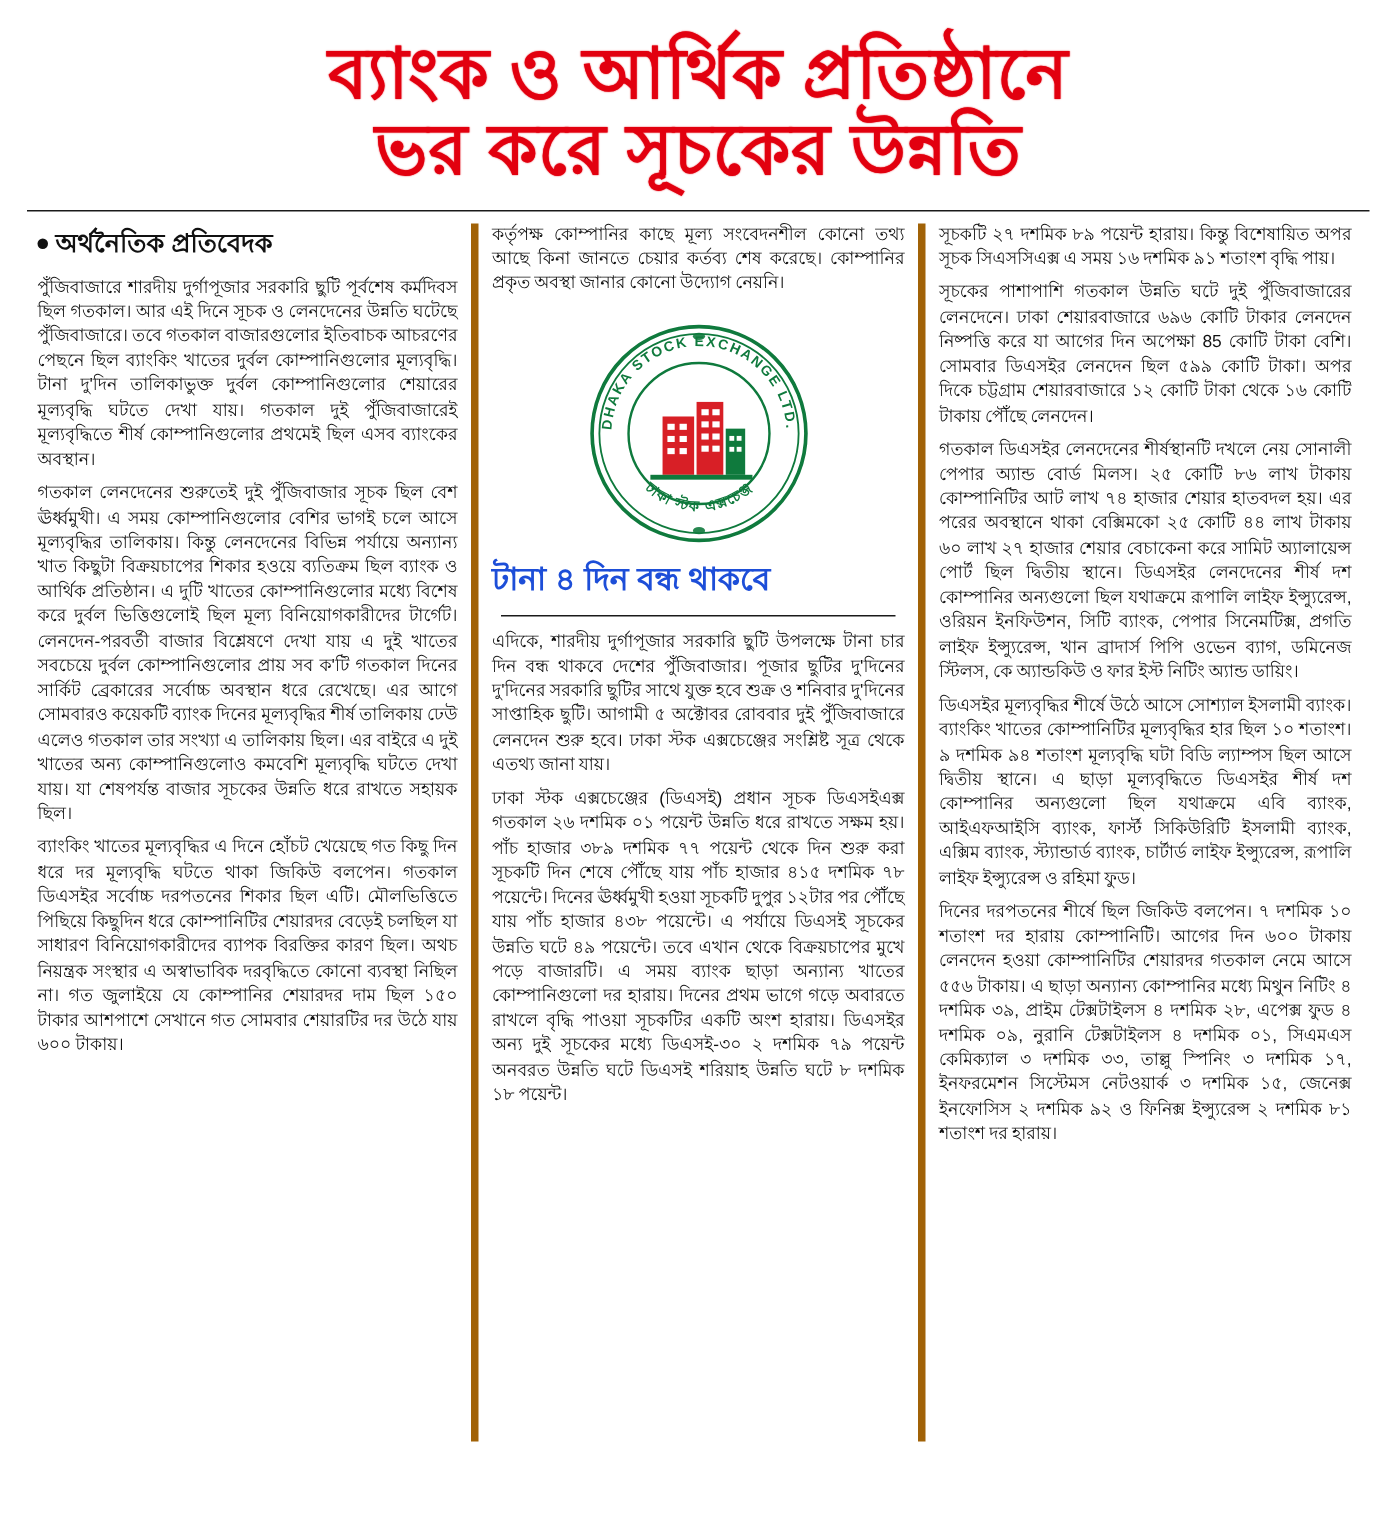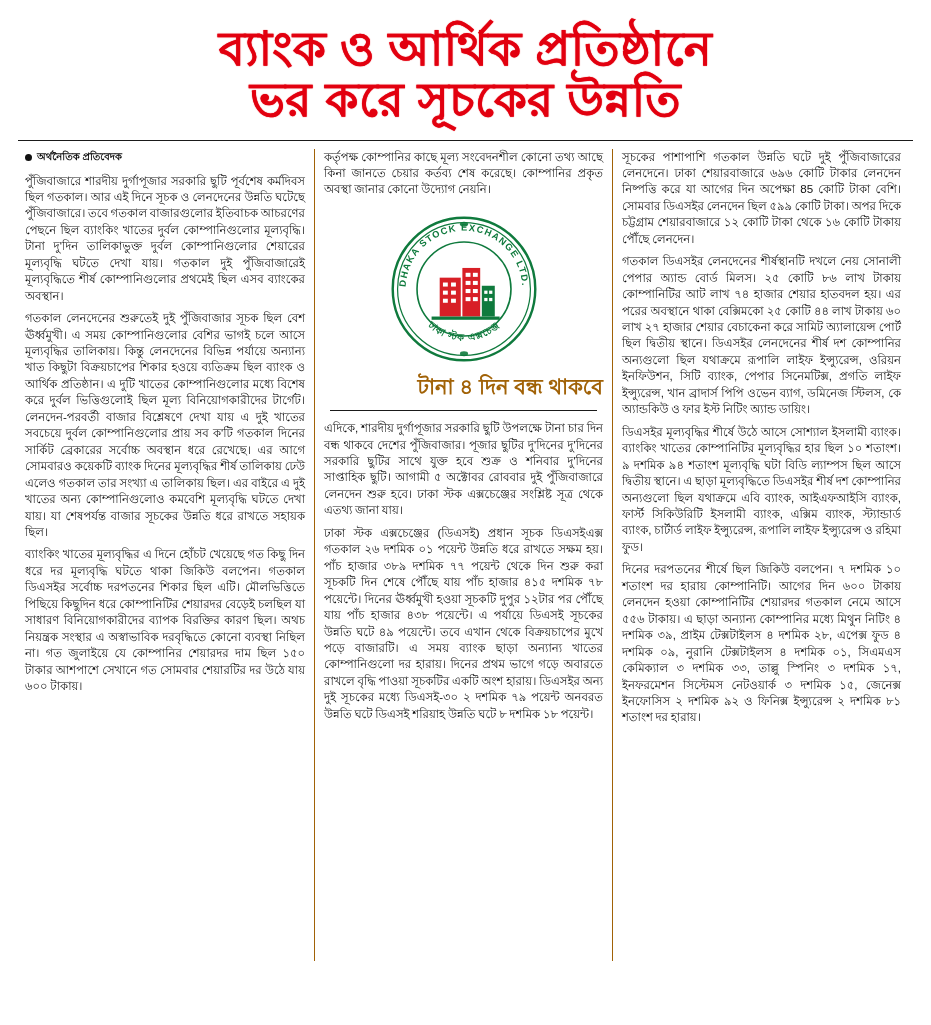--- a/index.html
+++ b/index.html
@@ -39,33 +39,33 @@
     gap:0;
     height:812px;
   }
   .col{
     width:298px;
     box-sizing:border-box;
     padding:0 9px;
     position:relative;
   }
   .col + .col{
-    border-left:1px solid #a16207;
+    border-left:5px solid #a16207;
   }
   p.body{
     margin:0 0 6px 0;
     font-size:11.6px;
     line-height:1.42;
     text-align:justify;
     text-justify:inter-word;
     word-spacing:-0.5px;
     color:#111;
   }
   .byline{
-    font-size:10px;
+    font-size:17px;
     font-weight:bold;
     margin:0 0 7px 0;
     display:flex;
     align-items:center;
     gap:5px;
   }
   .bullet{
     display:inline-block;
     width:7px;height:7px;
     border-radius:50%;
@@ -76,25 +76,25 @@
   .logo-box{
     margin:10px 0 6px 0;
     text-align:center;
   }
   .logo-wrap{
     width:162px;height:162px;
     margin:0 auto;
     position:relative;
   }
   .caption{
-    color:#a16207;
+    color:#1d4ed8;
     font-weight:bold;
     font-size:21px;
     line-height:1.25;
-    text-align:right;
+    text-align:left;
     margin:4px 0 0 0;
   }
   .caption span{display:block;}
   .cap-rule{
     border:0;
     border-top:1.5px solid #1a1a1a;
     margin:10px 6px 9px 6px;
   }
 </style>
 </head>
@@ -178,20 +178,21 @@
           <span>টানা ৪ দিন বন্ধ থাকবে</span>
         </div>
         <hr class="cap-rule">
       </div>
 
       <p class="body">এদিকে, শারদীয় দুর্গাপূজার সরকারি ছুটি উপলক্ষে টানা চার দিন বন্ধ থাকবে দেশের পুঁজিবাজার। পূজার ছুটির দু'দিনের দু'দিনের সরকারি ছুটির সাথে যুক্ত হবে শুক্র ও শনিবার দু'দিনের সাপ্তাহিক ছুটি। আগামী ৫ অক্টোবর রোববার দুই পুঁজিবাজারে লেনদেন শুরু হবে। ঢাকা স্টক এক্সচেঞ্জের সংশ্লিষ্ট সূত্র থেকে এতথ্য জানা যায়।</p>
       <p class="body">ঢাকা স্টক এক্সচেঞ্জের (ডিএসই) প্রধান সূচক ডিএসইএক্স গতকাল ২৬ দশমিক ০১ পয়েন্ট উন্নতি ধরে রাখতে সক্ষম হয়। পাঁচ হাজার ৩৮৯ দশমিক ৭৭ পয়েন্ট থেকে দিন শুরু করা সূচকটি দিন শেষে পৌঁছে যায় পাঁচ হাজার ৪১৫ দশমিক ৭৮ পয়েন্টে। দিনের ঊর্ধ্বমুখী হওয়া সূচকটি দুপুর ১২টার পর পৌঁছে যায় পাঁচ হাজার ৪৩৮ পয়েন্টে। এ পর্যায়ে ডিএসই সূচকের উন্নতি ঘটে ৪৯ পয়েন্টে। তবে এখান থেকে বিক্রয়চাপের মুখে পড়ে বাজারটি। এ সময় ব্যাংক ছাড়া অন্যান্য খাতের কোম্পানিগুলো দর হারায়। দিনের প্রথম ভাগে গড়ে অবারতে রাখলে বৃদ্ধি পাওয়া সূচকটির একটি অংশ হারায়। ডিএসইর অন্য দুই সূচকের মধ্যে ডিএসই-৩০ ২ দশমিক ৭৯ পয়েন্ট অনবরত উন্নতি ঘটে ডিএসই শরিয়াহ উন্নতি ঘটে ৮ দশমিক ১৮ পয়েন্ট।</p>
     </div>
 
     <div class="col">
+      <p class="body">সূচকটি ২৭ দশমিক ৮৯ পয়েন্ট হারায়। কিন্তু বিশেষায়িত অপর সূচক সিএসসিএক্স এ সময় ১৬ দশমিক ৯১ শতাংশ বৃদ্ধি পায়।</p>
       <p class="body">সূচকের পাশাপাশি গতকাল উন্নতি ঘটে দুই পুঁজিবাজারের লেনদেনে। ঢাকা শেয়ারবাজারে ৬৯৬ কোটি টাকার লেনদেন নিষ্পত্তি করে যা আগের দিন অপেক্ষা 85 কোটি টাকা বেশি। সোমবার ডিএসইর লেনদেন ছিল ৫৯৯ কোটি টাকা। অপর দিকে চট্টগ্রাম শেয়ারবাজারে ১২ কোটি টাকা থেকে ১৬ কোটি টাকায় পৌঁছে লেনদেন।</p>
       <p class="body">গতকাল ডিএসইর লেনদেনের শীর্ষস্থানটি দখলে নেয় সোনালী পেপার অ্যান্ড বোর্ড মিলস। ২৫ কোটি ৮৬ লাখ টাকায় কোম্পানিটির আট লাখ ৭৪ হাজার শেয়ার হাতবদল হয়। এর পরের অবস্থানে থাকা বেক্সিমকো ২৫ কোটি ৪৪ লাখ টাকায় ৬০ লাখ ২৭ হাজার শেয়ার বেচাকেনা করে সামিট অ্যালায়েন্স পোর্ট ছিল দ্বিতীয় স্থানে। ডিএসইর লেনদেনের শীর্ষ দশ কোম্পানির অন্যগুলো ছিল যথাক্রমে রূপালি লাইফ ইন্স্যুরেন্স, ওরিয়ন ইনফিউশন, সিটি ব্যাংক, পেপার সিনেমটিক্স, প্রগতি লাইফ ইন্স্যুরেন্স, খান ব্রাদার্স পিপি ওভেন ব্যাগ, ডমিনেজ স্টিলস, কে অ্যান্ডকিউ ও ফার ইস্ট নিটিং অ্যান্ড ডায়িং।</p>
       <p class="body">ডিএসইর মূল্যবৃদ্ধির শীর্ষে উঠে আসে সোশ্যাল ইসলামী ব্যাংক। ব্যাংকিং খাতের কোম্পানিটির মূল্যবৃদ্ধির হার ছিল ১০ শতাংশ। ৯ দশমিক ৯৪ শতাংশ মূল্যবৃদ্ধি ঘটা বিডি ল্যাম্পস ছিল আসে দ্বিতীয় স্থানে। এ ছাড়া মূল্যবৃদ্ধিতে ডিএসইর শীর্ষ দশ কোম্পানির অন্যগুলো ছিল যথাক্রমে এবি ব্যাংক, আইএফআইসি ব্যাংক, ফার্স্ট সিকিউরিটি ইসলামী ব্যাংক, এক্সিম ব্যাংক, স্ট্যান্ডার্ড ব্যাংক, চার্টার্ড লাইফ ইন্স্যুরেন্স, রূপালি লাইফ ইন্স্যুরেন্স ও রহিমা ফুড।</p>
       <p class="body">দিনের দরপতনের শীর্ষে ছিল জিকিউ বলপেন। ৭ দশমিক ১০ শতাংশ দর হারায় কোম্পানিটি। আগের দিন ৬০০ টাকায় লেনদেন হওয়া কোম্পানিটির শেয়ারদর গতকাল নেমে আসে ৫৫৬ টাকায়। এ ছাড়া অন্যান্য কোম্পানির মধ্যে মিথুন নিটিং ৪ দশমিক ৩৯, প্রাইম টেক্সটাইলস ৪ দশমিক ২৮, এপেক্স ফুড ৪ দশমিক ০৯, নুরানি টেক্সটাইলস ৪ দশমিক ০১, সিএমএস কেমিক্যাল ৩ দশমিক ৩৩, তাল্লু স্পিনিং ৩ দশমিক ১৭, ইনফরমেশন সিস্টেমস নেটওয়ার্ক ৩ দশমিক ১৫, জেনেক্স ইনফোসিস ২ দশমিক ৯২ ও ফিনিক্স ইন্স্যুরেন্স ২ দশমিক ৮১ শতাংশ দর হারায়।</p>
     </div>
 
   </div>
 </div>
 
 </body></html>

